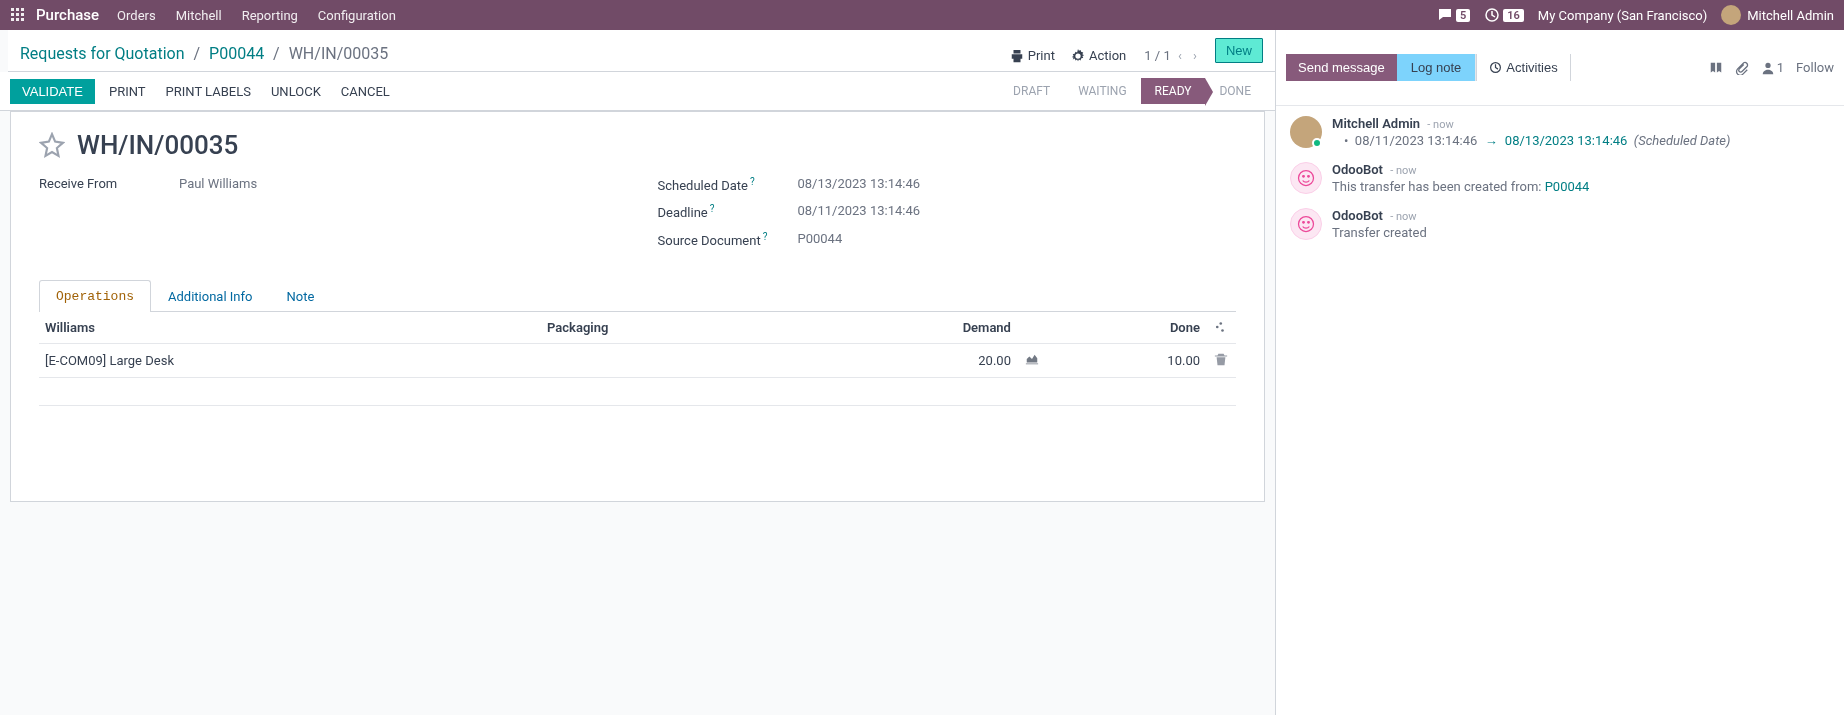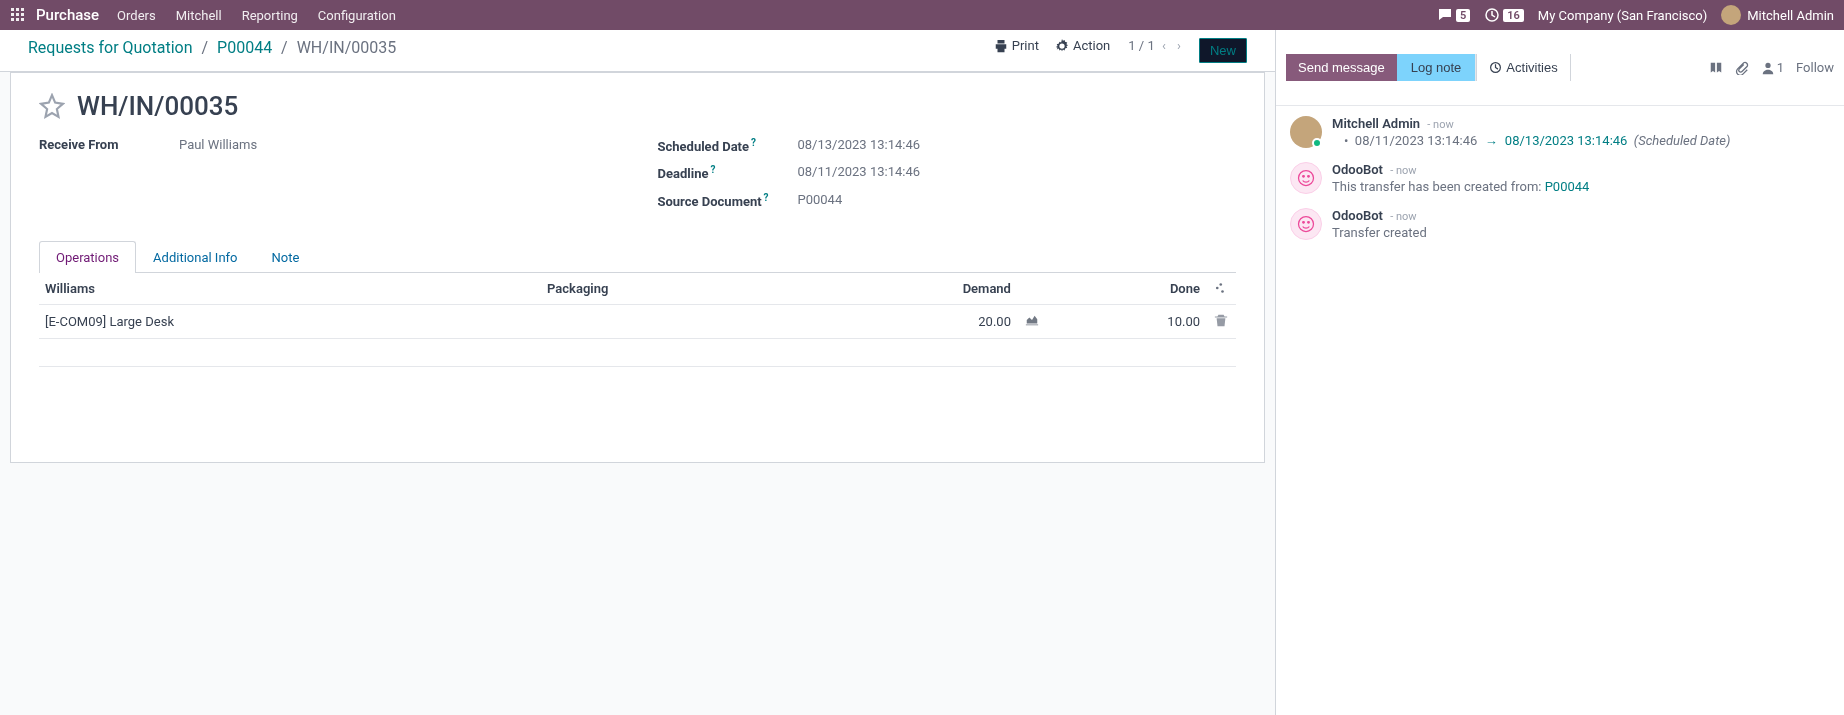--- a/index.html
+++ b/index.html
@@ -14,58 +14,58 @@
 .topnav .right-item { display: flex; align-items: center; margin-left: 14px; cursor: pointer; font-size: 13px; }
 .topnav .badge { background: #ffffff; color: #714B67; border-radius: 2px; padding: 0 4px; font-size: 11px; margin-left: 3px; font-weight: 600; }
 .topnav .avatar { width: 20px; height: 20px; border-radius: 50%; background: #c4a57b; margin-right: 6px; }
 
 
 .container { display: flex; height: calc(100vh - 30px); }
 .main { flex: 1; border-right: 1px solid #d1d5db; display: flex; flex-direction: column; background: #f9fafb; min-width: 0; }
 .sidebar { width: 568px; background: #fff; display: flex; flex-direction: column; }
 
 
-.breadrow { display: flex; align-items: flex-start; padding: 8px 28px; background: #fff; border-bottom: 1px solid #d1d5db; }
+.breadrow { display: flex; align-items: flex-end; padding: 8px 12px; background: #fff; border-bottom: 1px solid #d1d5db; margin-left: 8px; }
 .breadcrumb { font-size: 16px; }
 .breadcrumb .link { color: #017e84; cursor: pointer; }
 .breadcrumb .sep { color: #6b7280; margin: 0 5px; }
 .breadcrumb .current { color: #6b7280; }
 .breadrow .spacer { flex: 1; }
 .breadrow .tool { margin-left: 16px; color: #374151; cursor: pointer; font-size: 13px; display: flex; align-items: center; }
 .breadrow .pager { margin-left: 18px; color: #6b7280; font-size: 13px; }
 .breadrow .pager-btn { color: #9ca3af; margin: 0 4px; cursor: pointer; }
-.breadrow .new-btn { margin-left: 14px; border: 1px solid #017e84; color: #017e84; background: #0f172a; padding: 4px 10px; font-size: 13px; cursor: pointer; border-radius: 1px; }
+.breadrow .new-btn { margin-left: 14px; border: 1px solid #017e84; color: #017e84; background: #5eead4; padding: 4px 10px; font-size: 13px; cursor: pointer; border-radius: 1px; }
 
 
 .actionbar { display: flex; align-items: center; padding: 6px 10px; background: #fff; border-bottom: 1px solid #d1d5db; }
 .actionbar .btn-primary { background: #00a09d; color: #fff; padding: 5px 12px; font-size: 13px; border: none; cursor: pointer; font-weight: 500; margin-right: 14px; }
 .actionbar .btn-link { color: #374151; font-size: 13px; margin-right: 20px; cursor: pointer; }
 .actionbar .spacer { flex: 1; }
 .statusbar { display: flex; align-items: center; }
 .status-step { padding: 6px 14px; font-size: 12px; color: #9ca3af; position: relative; cursor: pointer; }
 .status-step.active { background: #875A7B; color: #fff; }
 .status-step::after { content: ''; position: absolute; right: -8px; top: 0; bottom: 0; width: 0; border-left: 8px solid transparent; border-top: 14px solid transparent; border-bottom: 14px solid transparent; }
 .status-step.active::after { border-left-color: #875A7B; }
 
 
 .sheet { margin: 0 10px 10px; background: #fff; border: 1px solid #d1d5db; padding: 18px 28px; }
 .title-row { display: flex; align-items: center; margin-bottom: 16px; }
 .star { width: 26px; height: 26px; margin-right: 12px; cursor: pointer; }
 .page-title { font-size: 26px; font-weight: 500; color: #374151; }
 .form-grid { display: flex; gap: 40px; margin-bottom: 22px; }
 .form-col { flex: 1; }
 .form-row { display: flex; margin-bottom: 10px; font-size: 13px; }
-.form-label { width: 140px; font-weight: 700; color: #374151; }
+.form-label { width: 140px; font-weight: 400; color: #374151; }
 .form-value { color: #6b7280; }
 .help { color: #017e84; font-size: 10px; vertical-align: super; margin-left: 2px; }
 
 
 .tabs { display: flex; border-bottom: 1px solid #d1d5db; margin-bottom: 0; }
 .tab { padding: 8px 16px; font-size: 13px; color: #0369a1; cursor: pointer; border: 1px solid transparent; border-bottom: none; margin-bottom: -1px; }
-.tab.active { color: #701a75; border-color: #d1d5db; background: #fff; border-radius: 3px 3px 0 0; }
+.tab.active { color: #a16207; border-color: #d1d5db; background: #fff; border-radius: 3px 3px 0 0; font-family: Liberation Mono, monospace; }
 
 
 .table { width: 100%; border-collapse: collapse; }
 .table th { text-align: left; font-weight: 600; font-size: 13px; padding: 8px 6px; border-bottom: 1px solid #e5e7eb; color:#374151; }
 .table th.right, .table td.right { text-align: right; }
 .table td { padding: 8px 6px; border-bottom: 1px solid #e5e7eb; font-size: 13px; color: #374151; }
 .add-line { color: #017e84; cursor: pointer; }
 .empty-row td { height: 28px; border-bottom: 1px solid #e5e7eb; }
 .icon-cell { width: 30px; text-align: center; }
 .icon-small { width: 14px; height: 14px; cursor: pointer; opacity: 0.7; display: inline-block; }
@@ -163,20 +163,34 @@
         <span>Action</span>
       </span>
       <span class="pager">
         <span>1 / 1</span>
         <span class="pager-btn">‹</span>
         <span class="pager-btn">›</span>
       </span>
       <button class="new-btn">New</button>
     </div>
 
+    <div class="actionbar">
+      <button class="btn-primary">VALIDATE</button>
+      <span class="btn-link">PRINT</span>
+      <span class="btn-link">PRINT LABELS</span>
+      <span class="btn-link">UNLOCK</span>
+      <span class="btn-link">CANCEL</span>
+      <span class="spacer"></span>
+      <div class="statusbar">
+        <span class="status-step">DRAFT</span>
+        <span class="status-step">WAITING</span>
+        <span class="status-step active">READY</span>
+        <span class="status-step">DONE</span>
+      </div>
+    </div>
 
     <div class="sheet">
       <div class="title-row">
         <span class="star">
           <svg viewBox="0 0 24 24" fill="none" stroke="#9ca3af" stroke-width="2">
               <path d="M12 2l2.9 6.9L22 10l-5.5 4.8L18 22l-6-3.5L6 22l1.5-7.2L2 10l7.1-1.1z"></path>
             </svg>
         </span>
         <h1 class="page-title">WH/IN/00035</h1>
       </div>

